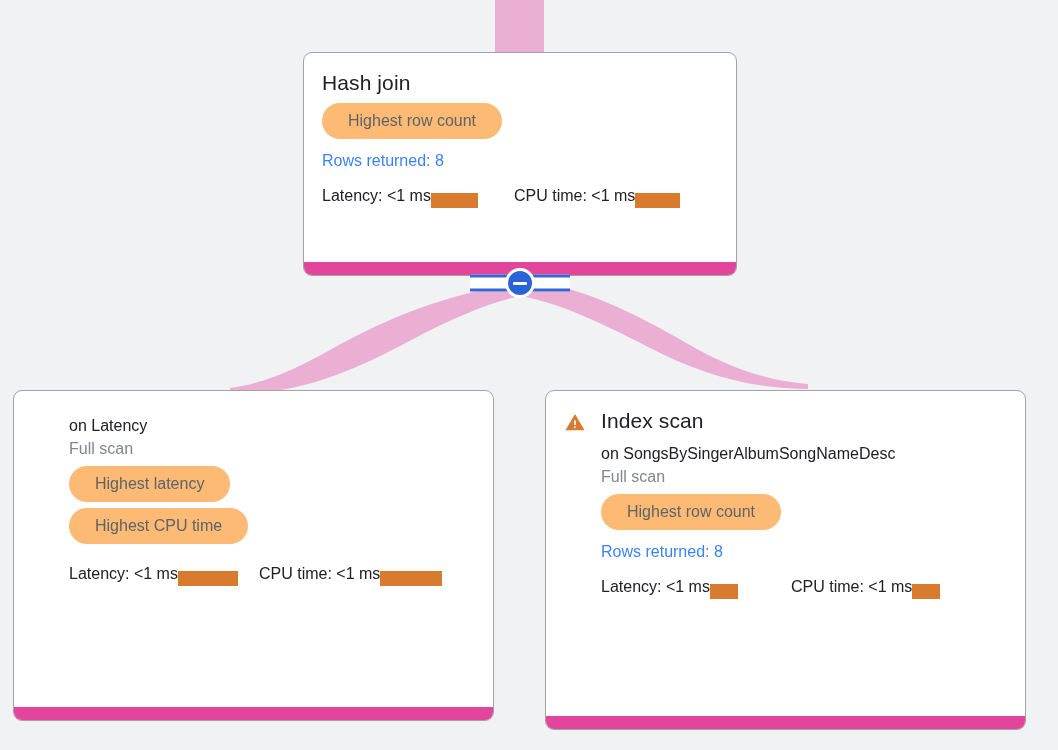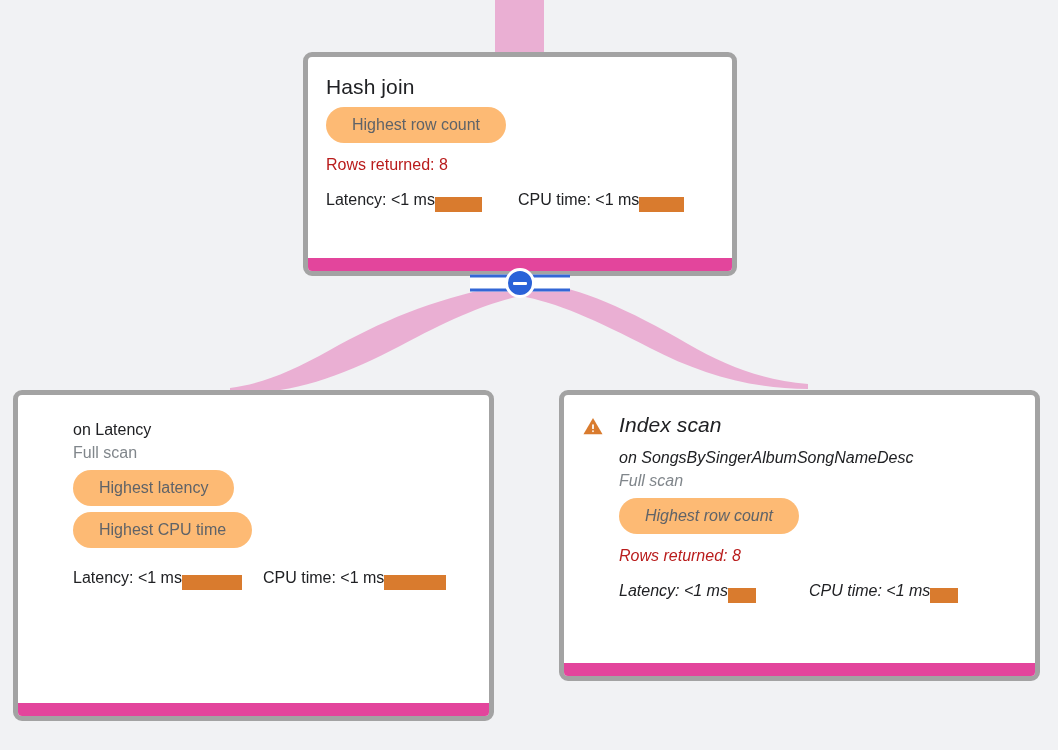--- a/index.html
+++ b/index.html
@@ -33,21 +33,21 @@
     height: 750px;
     z-index: 1;
     pointer-events: none;
   }
 
   
   .node-card {
     position: absolute;
     z-index: 3;
     background: #ffffff;
-    border: 5px solid #a3a3a3;
+    border: 1px solid #a3a3a3;
     border-radius: 9px;
     box-sizing: border-box;
     overflow: hidden;
     display: flex;
     flex-direction: column;
   }
   .node-body {
     flex: 1 1 auto;
     padding: 16px 18px 10px 18px;
     box-sizing: border-box;
@@ -108,21 +108,21 @@
     border-radius: 18px;
     font-size: 16px;
     line-height: 20px;
     padding: 8px 26px 8px 26px;
     margin-bottom: 6px;
   }
 
   .rows-returned {
     font-size: 16px;
     line-height: 22px;
-    color: #b91c1c;
+    color: #3b82f6;
     margin-top: 5px;
   }
 
   .metrics-row {
     display: flex;
     margin-top: 14px;
   }
   .metric {
     display: flex;
     flex-direction: row;
@@ -269,21 +269,21 @@
           <div class="metric">
             <span class="metric-label">CPU time: &lt;1 ms</span>
             <span class="metric-bar" style="width:62px;"></span>
           </div>
         </div>
       </div>
     </div>
     <div class="node-accent-bar"></div>
   </div>
 
-  <div class="node-card has-warn" id="node-index-scan" style="left:559px; top:390px; width:481px; height:291px;font-style:italic;">
+  <div class="node-card has-warn" id="node-index-scan" style="left:545px; top:390px; width:481px; height:340px;">
     <div class="node-body">
       <div class="node-header">
         <span class="warn-icon">
           <svg viewBox="0 0 24 24" aria-hidden="true">
             <path d="M12 3.2 22.4 21H1.6L12 3.2z" fill="#d97b2e"></path>
             <rect x="11.05" y="10" width="1.9" height="5.4" rx="0.8" fill="#ffffff"></rect>
             <rect x="11.05" y="16.7" width="1.9" height="2" rx="0.9" fill="#ffffff"></rect>
           </svg>
         </span>
         <div class="node-title">Index scan</div>

